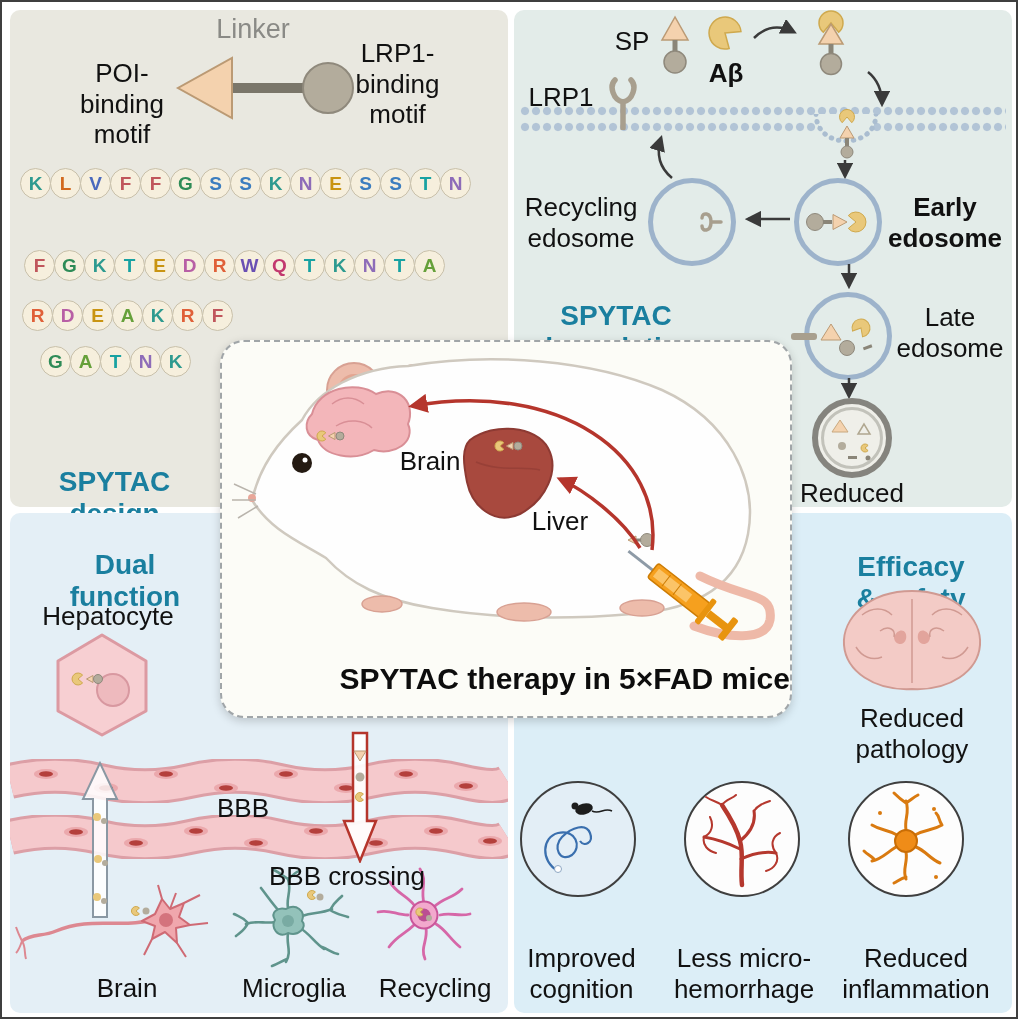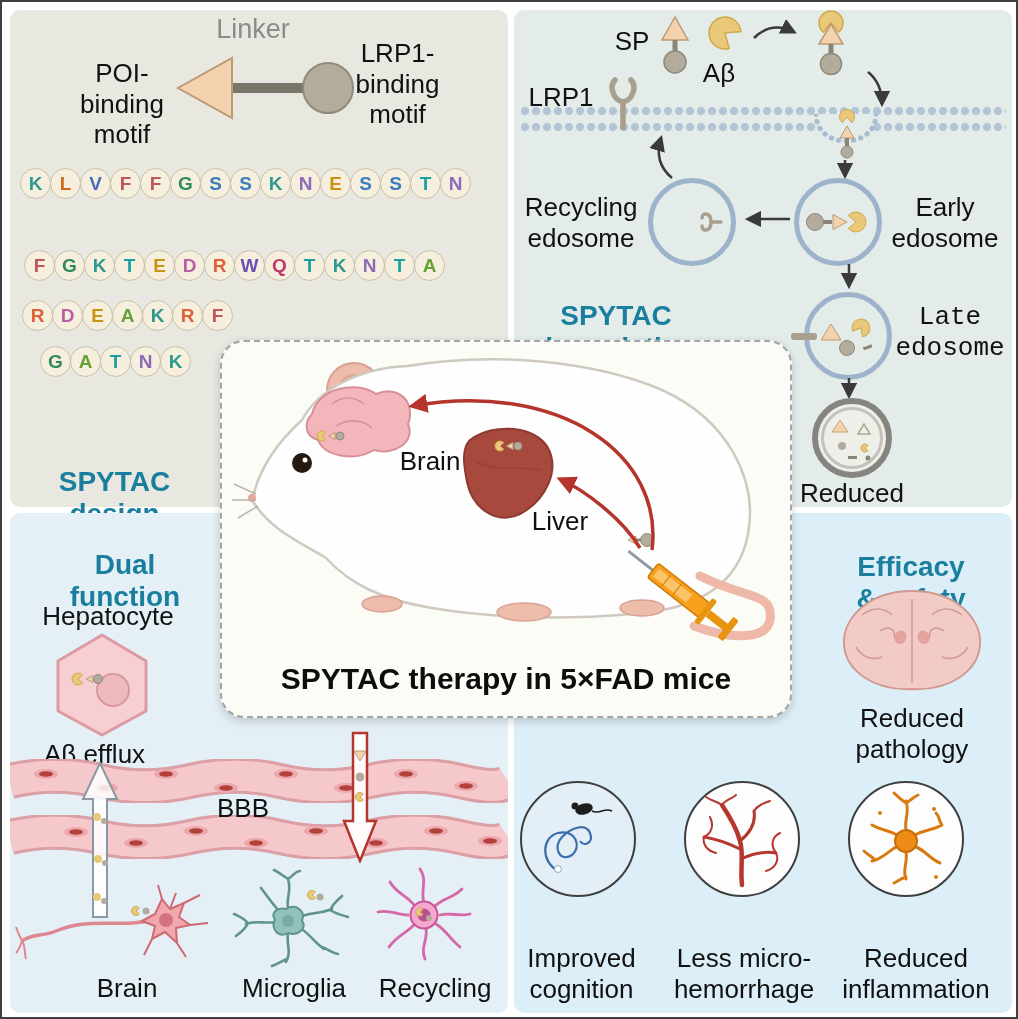--- a/index.html
+++ b/index.html
@@ -21,21 +21,21 @@
   .seq-circle{width:31px;height:31px;border-radius:50%;background:#f6efdd;border:1.5px solid #c8c0aa;display:flex;align-items:center;justify-content:center;font-size:19px;font-weight:bold;margin-right:-1px;box-sizing:border-box;}
   .endo{position:absolute;border:5px solid #9db3cb;border-radius:50%;box-sizing:border-box;display:flex;align-items:center;justify-content:center;}
   .membrane{position:absolute;height:30px;z-index:1;
     background-image:radial-gradient(circle at 5px 7px,#b2c4d6 3.5px,transparent 4.6px),
                      radial-gradient(circle at 5px 23px,#b2c4d6 3.5px,transparent 4.6px);
     background-size:11px 30px;}
   .lysosome{position:absolute;border:6px solid #85847e;border-radius:50%;background:#efefe9;box-sizing:border-box;display:flex;align-items:center;justify-content:center;}
   .lyso-inner{position:absolute;inset:3px;border:3px solid #c2c2ba;border-radius:50%;}
   .circle-fig{position:absolute;border:2px solid #3f3f3f;border-radius:50%;box-sizing:border-box;display:flex;align-items:center;justify-content:center;background:#fdfdfd;}
   #center-card{position:absolute;left:218px;top:338px;width:572px;height:378px;background:#fcfcf7;border:2.5px dashed #a0a5a8;border-radius:24px;box-shadow:0 3px 10px rgba(0,0,0,.18);z-index:10;box-sizing:border-box;}
-  .card-title{position:absolute;left:0;right:0;top:320px;text-align:center;font-size:30px;font-weight:bold;color:#0d0d0d;}
+  .card-title{position:absolute;left:0;right:0;top:320px;text-align:right;font-size:30px;font-weight:bold;color:#0d0d0d;}
 </style>
 </head>
 <body>
 
 <svg width="0" height="0" style="position:absolute">
   <defs>
     <marker id="arrDark" viewBox="0 0 10 10" refX="8" refY="5" markerWidth="6.5" markerHeight="6.5" orient="auto">
         <path d="M0,0 L10,5 L0,10 Z" fill="#3a3a3a"></path>
       </marker>
     <marker id="arrRed" viewBox="0 0 10 10" refX="8" refY="5" markerWidth="5.5" markerHeight="5.5" orient="auto">
@@ -115,21 +115,21 @@
   <div class="panel" style="left:512px;top:8px;width:498px;height:497px;background:var(--panel-degradation-bg);">
     <div class="lbl" style="left:96px;top:16px;width:44px;">SP</div>
     <svg class="abs" style="left:143px;top:4px;" width="36" height="64" viewBox="0 0 36 64">
       <polygon points="18,3 5,26 31,26" fill="#f4d2ae" stroke="#bb9a74" stroke-width="1.5"></polygon>
       <rect x="15.5" y="26" width="5" height="12" fill="#8a8578"></rect>
       <circle cx="18" cy="48" r="11" fill="#b3ac9c" stroke="#8f897c" stroke-width="1.5"></circle>
     </svg>
     <svg class="abs" style="left:188px;top:0px;" width="46" height="46" viewBox="0 0 46 46">
       <path d="M23,23 L35.3,12.7 A16,16 0 1 0 35.3,33.3 Z" transform="rotate(35,23,23)" fill="#e9c87a" stroke="#cfa94e" stroke-width="1.5"></path>
     </svg>
-    <div class="lbl" style="left:177px;top:48px;width:56px;">Aβ</div>
+    <div class="lbl" style="left:184px;top:48px;width:56px;font-weight:bold;">Aβ</div>
     <svg class="abs" style="left:236px;top:10px;" width="50" height="26" viewBox="0 0 50 26">
       <path d="M4,18 C16,6 30,5 44,12" stroke="#3a3a3a" stroke-width="2.5" fill="none" marker-end="url(#arrDark)"></path>
     </svg>
     <svg class="abs" style="left:288px;top:0px;" width="58" height="66" viewBox="0 0 58 66">
       <path d="M29,13 L38.2,5.3 A12,12 0 1 0 38.2,20.7 Z" transform="rotate(90,29,13)" fill="#e9c87a" stroke="#cfa94e" stroke-width="1.5"></path>
       <polygon points="29,14 17,34 41,34" fill="#f4d2ae" stroke="#bb9a74" stroke-width="1.5"></polygon>
       <rect x="26.5" y="34" width="5" height="10" fill="#8a8578"></rect>
       <circle cx="29" cy="54" r="10.5" fill="#b3ac9c" stroke="#8f897c" stroke-width="1.5"></circle>
     </svg>
     <svg class="abs" style="left:346px;top:58px;" width="32" height="42" viewBox="0 0 32 42">
@@ -164,21 +164,21 @@
 edosome</div>
 
     <div class="endo" style="left:280px;top:168px;width:88px;height:88px;">
       <svg width="70" height="36" viewBox="0 0 70 36">
         <circle cx="12" cy="18" r="8.5" fill="#b3ac9c" stroke="#8f897c"></circle>
         <rect x="20" y="16" width="9" height="4" fill="#8a8578"></rect>
         <polygon points="30,10.5 30,25.5 44,18" fill="#f4d2ae" stroke="#bb9a74"></polygon>
         <path d="M53,18 L60.7,11.6 A10,10 0 1 0 60.7,24.4 Z" transform="rotate(180,53,18)" fill="#e9c87a" stroke="#cfa94e"></path>
       </svg>
     </div>
-    <div class="lbl" style="left:368px;top:182px;width:126px;">Early
+    <div class="lbl" style="left:368px;top:182px;width:126px;font-weight:bold;">Early
 edosome</div>
 
     <svg class="abs" style="left:224px;top:198px;" width="56" height="22" viewBox="0 0 56 22">
       <path d="M52,11 L10,11" stroke="#3a3a3a" stroke-width="2.5" fill="none" marker-end="url(#arrDark)"></path>
     </svg>
     <svg class="abs" style="left:132px;top:122px;" width="34" height="50" viewBox="0 0 34 50">
       <path d="M26,46 C14,36 10,22 15,6" stroke="#3a3a3a" stroke-width="2.5" fill="none" marker-end="url(#arrDark)"></path>
     </svg>
 
     <div class="heading" style="left:2px;top:262px;width:200px;">SPYTAC
@@ -190,21 +190,21 @@
 
     <div class="endo" style="left:290px;top:282px;width:88px;height:88px;">
       <div class="abs" style="left:-18px;top:36px;width:26px;height:7px;background:#a89f8e;border-radius:3px;"></div>
       <svg width="70" height="44" viewBox="0 0 70 44">
         <polygon points="18,10 8,26 28,26" fill="#f4d2ae" stroke="#bb9a74"></polygon>
         <path d="M48,14 L54.9,8.2 A9,9 0 1 0 54.9,19.8 Z" transform="rotate(120,48,14)" fill="#e9c87a" stroke="#cfa94e"></path>
         <circle cx="34" cy="34" r="7.5" fill="#b3ac9c" stroke="#8f897c"></circle>
         <rect x="50" y="32" width="9" height="3" fill="#8a8578" transform="rotate(-20,54,33)"></rect>
       </svg>
     </div>
-    <div class="lbl" style="left:378px;top:292px;width:116px;font-family:Liberation Mono, monospace;">Late
+    <div class="lbl" style="left:378px;top:292px;width:116px;">Late
 edosome</div>
 
     <svg class="abs" style="left:324px;top:366px;" width="22" height="30" viewBox="0 0 22 30">
       <path d="M11,2 L11,20" stroke="#3a3a3a" stroke-width="2.5" fill="none" marker-end="url(#arrDark)"></path>
     </svg>
 
     <div class="lysosome" style="left:298px;top:388px;width:80px;height:80px;">
       <div class="lyso-inner"></div>
       <svg width="56" height="56" viewBox="0 0 56 56">
         <polygon points="16,10 8,22 24,22" fill="#f4d2ae" stroke="#c9a87e"></polygon>
@@ -222,21 +222,20 @@
     <div class="heading" style="left:25px;top:8px;width:180px;">Dual
 function</div>
     <div class="lbl" style="left:8px;top:88px;width:180px;">Hepatocyte</div>
     <svg class="abs" style="left:40px;top:120px;" width="104" height="104" viewBox="0 0 104 104">
       <polygon points="52,2 96,28 96,78 52,102 8,78 8,28" fill="#f7cfd2" stroke="#dc9aa2" stroke-width="3" stroke-linejoin="round"></polygon>
       <circle cx="63" cy="57" r="16" fill="#eebabe" stroke="#d898a0" stroke-width="2"></circle>
       <path d="M28,46 L32.6,42.1 A6,6 0 1 0 32.6,49.9 Z" fill="#e9c87a" stroke="#cfa94e"></path>
       <polygon points="43,42.5 43,49.5 36.5,46" fill="#f4d2ae" stroke="#bb9a74"></polygon>
       <circle cx="48" cy="46" r="4.5" fill="#b3ac9c" stroke="#8f897c"></circle>
     </svg>
-    <div class="lbl" style="left:2px;top:226px;width:165px;">Aβ efflux</div>
 
     <svg class="abs" style="left:70px;top:246px;z-index:5;" width="40" height="160" viewBox="0 0 40 160">
       <polygon points="13,158 13,40 3,40 20,4 37,40 27,40 27,158" fill="rgba(255,255,255,0.85)" stroke="#8a98a3" stroke-width="2"></polygon>
       <circle cx="17" cy="58" r="4" fill="#e9c87a"></circle>
         <circle cx="24" cy="62" r="3" fill="#b3ac9c"></circle>
       <circle cx="18" cy="100" r="4" fill="#e9c87a"></circle>
         <circle cx="25" cy="104" r="3" fill="#b3ac9c"></circle>
       <circle cx="17" cy="138" r="4" fill="#e9c87a"></circle>
         <circle cx="24" cy="142" r="3" fill="#b3ac9c"></circle>
     </svg>
@@ -286,20 +285,21 @@
       </g>
     </svg>
     <div class="lbl" style="left:188px;top:280px;width:90px;z-index:6;">BBB</div>
 
     <svg class="abs" style="left:332px;top:218px;z-index:5;" width="36" height="132" viewBox="0 0 36 132">
       <polygon points="11,2 25,2 25,90 34,90 18,130 2,90 11,90" fill="rgba(255,255,255,0.92)" stroke="#b5352c" stroke-width="2.5"></polygon>
       <polygon points="12,20 24,20 18,30" fill="#f4d2ae" stroke="#bb9a74"></polygon>
       <circle cx="18" cy="46" r="4.5" fill="#b3ac9c"></circle>
       <path d="M18,66 L21.4,63.1 A4.5,4.5 0 1 0 21.4,68.9 Z" fill="#e9c87a" stroke="#cfa94e"></path>
     </svg>
+    <div class="lbl" style="left:232px;top:348px;width:210px;z-index:6;">BBB crossing</div>
 
     <svg class="abs" style="left:4px;top:352px;" width="210" height="105" viewBox="0 0 210 105">
       <path d="M148,52 C110,66 80,50 42,66 C28,72 18,68 8,76" stroke="#dd8891" stroke-width="3.5" fill="none"></path>
       <path d="M8,76 C5,70 4,68 2,62 M8,76 C6,82 4,86 2,88 M8,76 C12,82 10,88 12,94" stroke="#dd8891" stroke-width="2" fill="none"></path>
       <path d="M148,34 L156,44 L170,38 L165,52 L176,60 L162,63 L163,78 L151,67 L138,74 L141,61 L128,56 L141,49 Z" fill="#f0a7ad" stroke="#cf6a74" stroke-width="2" stroke-linejoin="round"></path>
       <circle cx="152" cy="55" r="7" fill="#d4737d"></circle>
       <path d="M156,44 L162,28 M170,38 L186,30 M176,60 L194,58 M163,78 L172,92 M138,74 L130,90 M148,34 L144,20" stroke="#cf6a74" stroke-width="2" fill="none"></path>
       <path d="M122,46 L125.4,43.1 A4.5,4.5 0 1 0 125.4,48.9 Z" fill="#e9c87a" stroke="#cfa94e"></path>
       <circle cx="132" cy="46" r="3.5" fill="#b3ac9c"></circle>
     </svg>

